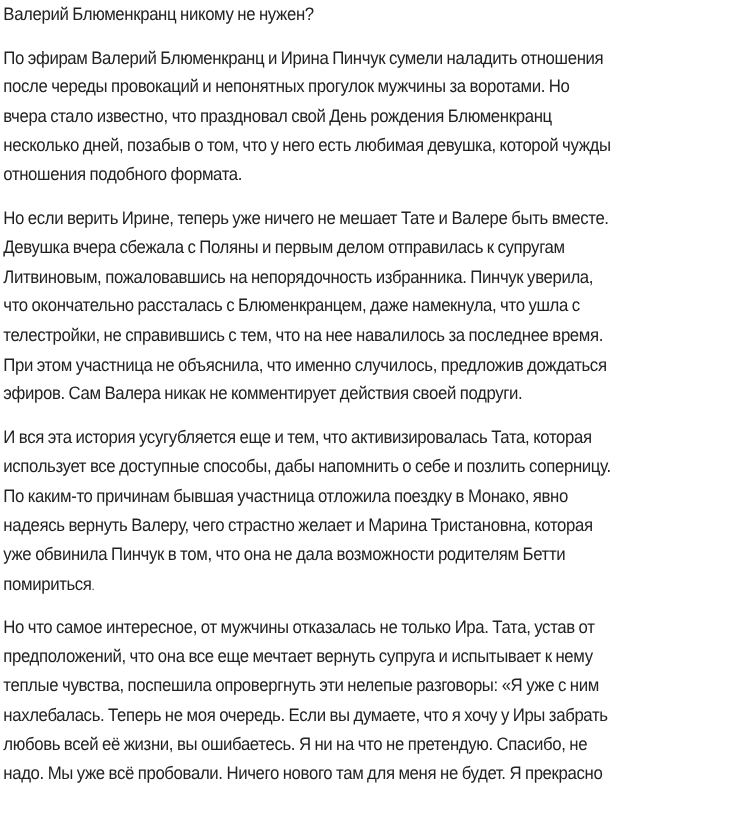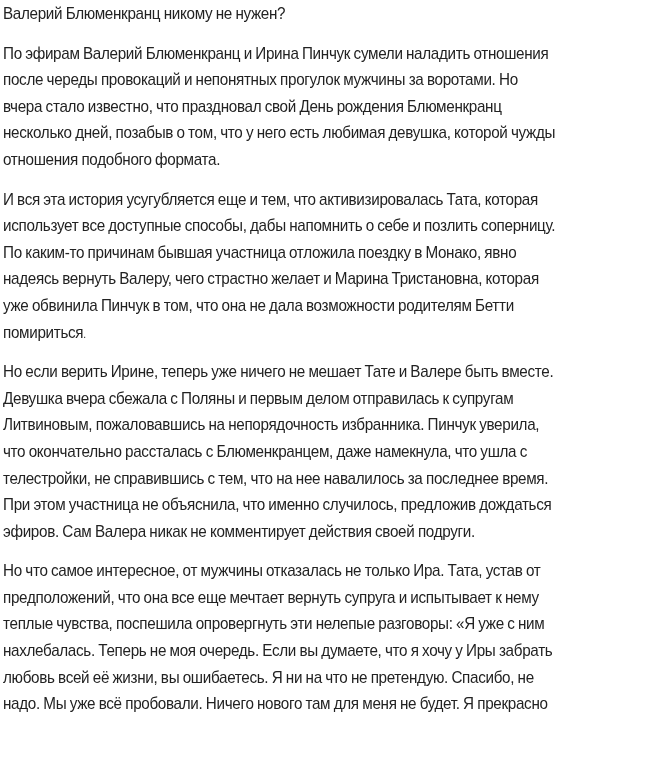--- a/index.html
+++ b/index.html
@@ -50,36 +50,36 @@
 
   <div class="para">
     <span class="line">По эфирам Валерий Блюменкранц и Ирина Пинчук сумели наладить отношения</span>
     <span class="line">после череды провокаций и непонятных прогулок мужчины за воротами. Но</span>
     <span class="line">вчера стало известно, что праздновал свой День рождения Блюменкранц</span>
     <span class="line">несколько дней, позабыв о том, что у него есть любимая девушка, которой чужды</span>
     <span class="line">отношения подобного формата.</span>
   </div>
 
   <div class="para">
-    <span class="line">И вся эта история усугубляется еще и тем, что активизировалась Тата, которая</span>
-    <span class="line">использует все доступные способы, дабы напомнить о себе и позлить соперницу.</span>
-    <span class="line">По каким-то причинам бывшая участница отложила поездку в Монако, явно</span>
-    <span class="line">надеясь вернуть Валеру, чего страстно желает и Марина Тристановна, которая</span>
-    <span class="line">уже обвинила Пинчук в том, что она не дала возможности родителям Бетти</span>
-    <span class="line"><span>помириться</span><span class="small-dot">.</span></span>
-  </div>
-
-  <div class="para">
     <span class="line">Но если верить Ирине, теперь уже ничего не мешает Тате и Валере быть вместе.</span>
     <span class="line">Девушка вчера сбежала с Поляны и первым делом отправилась к супругам</span>
     <span class="line">Литвиновым, пожаловавшись на непорядочность избранника. Пинчук уверила,</span>
     <span class="line">что окончательно рассталась с Блюменкранцем, даже намекнула, что ушла с</span>
     <span class="line">телестройки, не справившись с тем, что на нее навалилось за последнее время.</span>
     <span class="line">При этом участница не объяснила, что именно случилось, предложив дождаться</span>
     <span class="line">эфиров. Сам Валера никак не комментирует действия своей подруги.</span>
+  </div>
+
+  <div class="para">
+    <span class="line">И вся эта история усугубляется еще и тем, что активизировалась Тата, которая</span>
+    <span class="line">использует все доступные способы, дабы напомнить о себе и позлить соперницу.</span>
+    <span class="line">По каким-то причинам бывшая участница отложила поездку в Монако, явно</span>
+    <span class="line">надеясь вернуть Валеру, чего страстно желает и Марина Тристановна, которая</span>
+    <span class="line">уже обвинила Пинчук в том, что она не дала возможности родителям Бетти</span>
+    <span class="line"><span>помириться</span><span class="small-dot">.</span></span>
   </div>
 
   <div class="para">
     <span class="line">Но что самое интересное, от мужчины отказалась не только Ира. Тата, устав от</span>
     <span class="line">предположений, что она все еще мечтает вернуть супруга и испытывает к нему</span>
     <span class="line">теплые чувства, поспешила опровергнуть эти нелепые разговоры: «Я уже с ним</span>
     <span class="line">нахлебалась. Теперь не моя очередь. Если вы думаете, что я хочу у Иры забрать</span>
     <span class="line">любовь всей её жизни, вы ошибаетесь. Я ни на что не претендую. Спасибо, не</span>
     <span class="line">надо. Мы уже всё пробовали. Ничего нового там для меня не будет. Я прекрасно</span>
 

